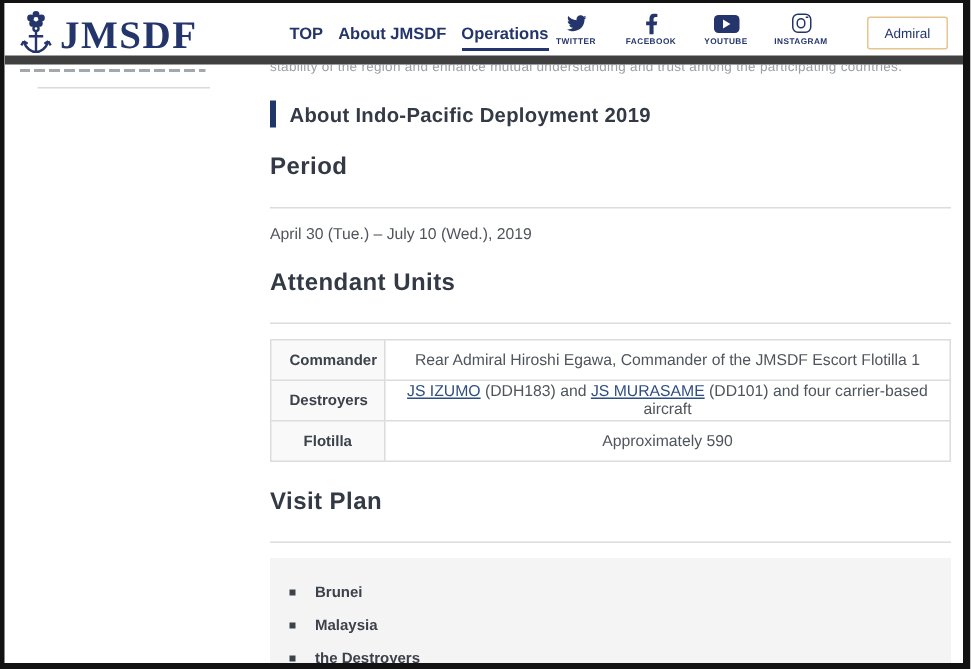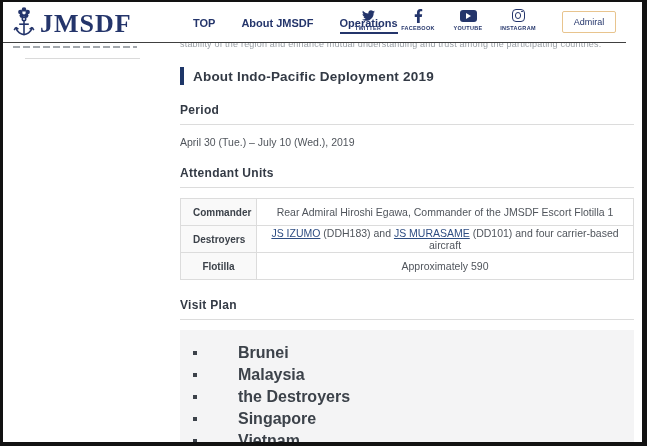--- a/index.html
+++ b/index.html
@@ -3,26 +3,26 @@
 <meta charset="utf-8">
 <style>
   * { margin:0; padding:0; box-sizing:border-box; }
   html,body { background:#fff; }
   body { font-family:"Liberation Sans", sans-serif; }
 
   .frame { position:relative; width:647px; height:446px; background:#121212; overflow:hidden; }
   .page  { position:absolute; left:3px; top:2px; right:5px; bottom:4px; background:#ffffff; overflow:hidden; }
 
   
-  .header { position:absolute; left:0; top:0; right:16px; height:41px; background:#fff; z-index:5; border-bottom:1px solid #404040; }
+  .header { position:absolute; left:0; top:0; right:0; height:41px; background:#fff; z-index:5; border-bottom:6px solid #404040; }
 
   .logo { position:absolute; left:9px; top:4px; display:flex; align-items:center; gap:4px; text-decoration:none; }
   .brand-text { font-family:"Liberation Serif", serif; font-size:26px; font-weight:600; color:#24356b; letter-spacing:1px; line-height:32px; }
 
-  .nav { position:absolute; left:190px; top:0; height:41px; display:flex; align-items:center; gap:26px; }
+  .nav { position:absolute; left:190px; top:0; height:41px; display:flex; align-items:center; gap:10px; }
   .nav a { font-size:11px; font-weight:700; color:#24356b; text-decoration:none; position:relative; padding:8px 0; }
   .nav a.active::after { content:""; position:absolute; left:0; right:0; bottom:3px; height:2px; background:#24356b; }
 
   .social { position:absolute; right:88px; top:6px; display:flex; gap:10px; }
   .social-item { display:flex; flex-direction:column; align-items:center; width:40px; gap:2px; text-decoration:none; }
   .social-icon-box { height:15px; display:flex; align-items:center; justify-content:center; }
   .social-label { font-size:5.5px; font-weight:700; color:#24356b; letter-spacing:0.3px; }
 
   .icon-yt { width:17px; height:12px; background:#24356b; border-radius:3px; position:relative; }
   .icon-yt::after { content:""; position:absolute; left:6.5px; top:3px; border-left:5px solid #fff; border-top:3px solid transparent; border-bottom:3px solid transparent; }
@@ -41,34 +41,34 @@
   
   .main { position:absolute; left:177px; top:41px; width:454px; }
 
   .clip-line { height:8px; overflow:hidden; }
   .clip-line span { display:block; margin-top:-5px; font-size:9px; line-height:12px; letter-spacing:0.2px; color:#9aa0a6; white-space:nowrap; }
 
   .title-row { margin-top:16px; display:flex; align-items:center; gap:9px; }
   .title-bar { width:4px; height:18px; background:#1e3668; }
   .page-title { font-size:13.5px; font-weight:700; color:#333a45; letter-spacing:0.2px; }
 
-  .section-h { margin-top:18px; font-size:12px; font-weight:700; color:#333a45; letter-spacing:0.3px; padding-bottom:7px; border-bottom:1px solid #dcdcdc; }
+  .section-h { margin-top:18px; font-size:16px; font-weight:700; color:#333a45; letter-spacing:0.3px; padding-bottom:17px; border-bottom:1px solid #dcdcdc; }
 
   .period-value { margin-top:11px; font-size:10.5px; color:#50555c; }
 
   table.units { margin-top:10px; width:100%; border-collapse:collapse; table-layout:fixed;text-align:center; }
   table.units td { border:1px solid #dcdcdc; height:27px; vertical-align:middle; padding:0 12px; }
   td.cell-label { width:76px; background:#f9f9f9; font-weight:700; color:#3c424a; font-size:10px; }
   td.cell-value { font-size:10.5px; color:#50555c; }
   td.cell-value a { color:#2e4d82; text-decoration:underline; }
 
   .visit-box { margin-top:10px; background:#f4f4f5; height:114px; overflow:hidden; padding:12px 0 0 13px; }
   .visit-item { height:22px; display:flex; align-items:center; }
   .bullet-sq { width:4px; height:4px; background:#3c424a; margin-right:13px; flex:0 0 auto; }
-  .visit-item span.vi-label { font-size:16px; font-weight:700; color:#3c424a;margin-left:28px; }
+  .visit-item span.vi-label { font-size:10px; font-weight:700; color:#3c424a; }
 </style>
 </head>
 <body>
 
 <div class="frame">
   <div class="page">
 
     <div class="header">
 
       <a class="logo">

